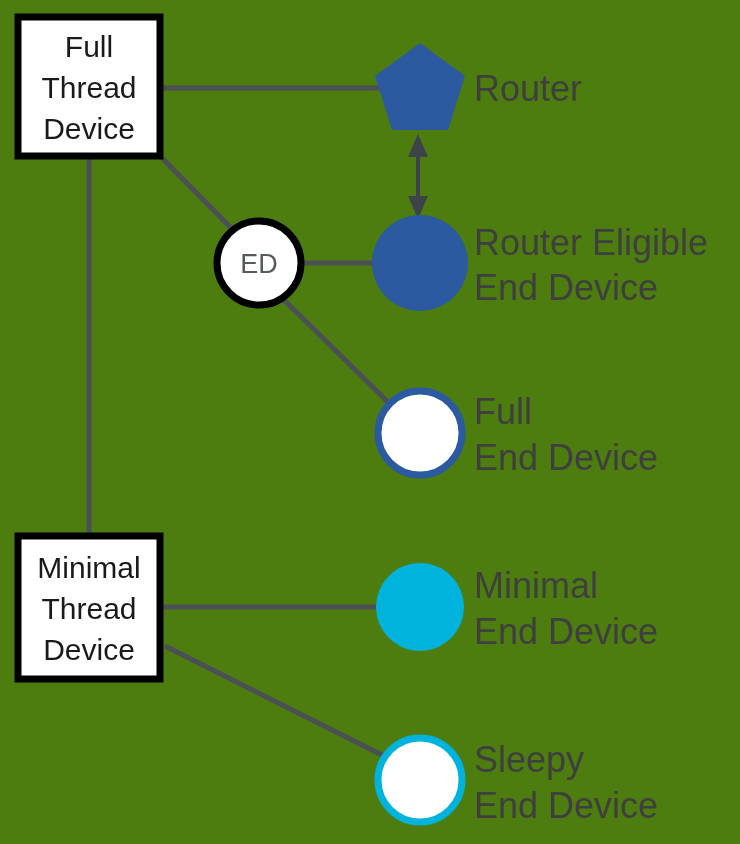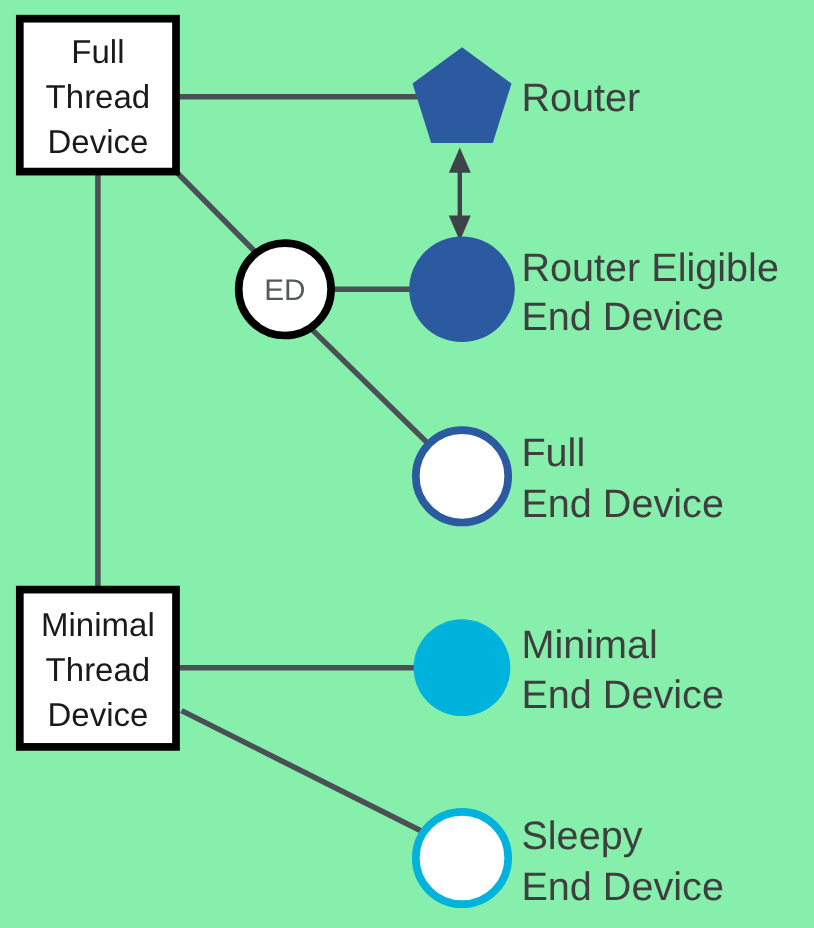--- a/index.html
+++ b/index.html
@@ -8,21 +8,21 @@
     padding: 0;
     background: #ffffff;
   }
   body {
     font-family: "Liberation Sans", sans-serif;
   }
   #diagram-root {
     position: relative;
     width: 740px;
     height: 844px;
-    background: #86efac;
+    background: #4d7c0f;
     overflow: hidden;
   }
   #diagram-svg {
     position: absolute;
     top: 0;
     left: 0;
     width: 740px;
     height: 844px;
     display: block;
   }

